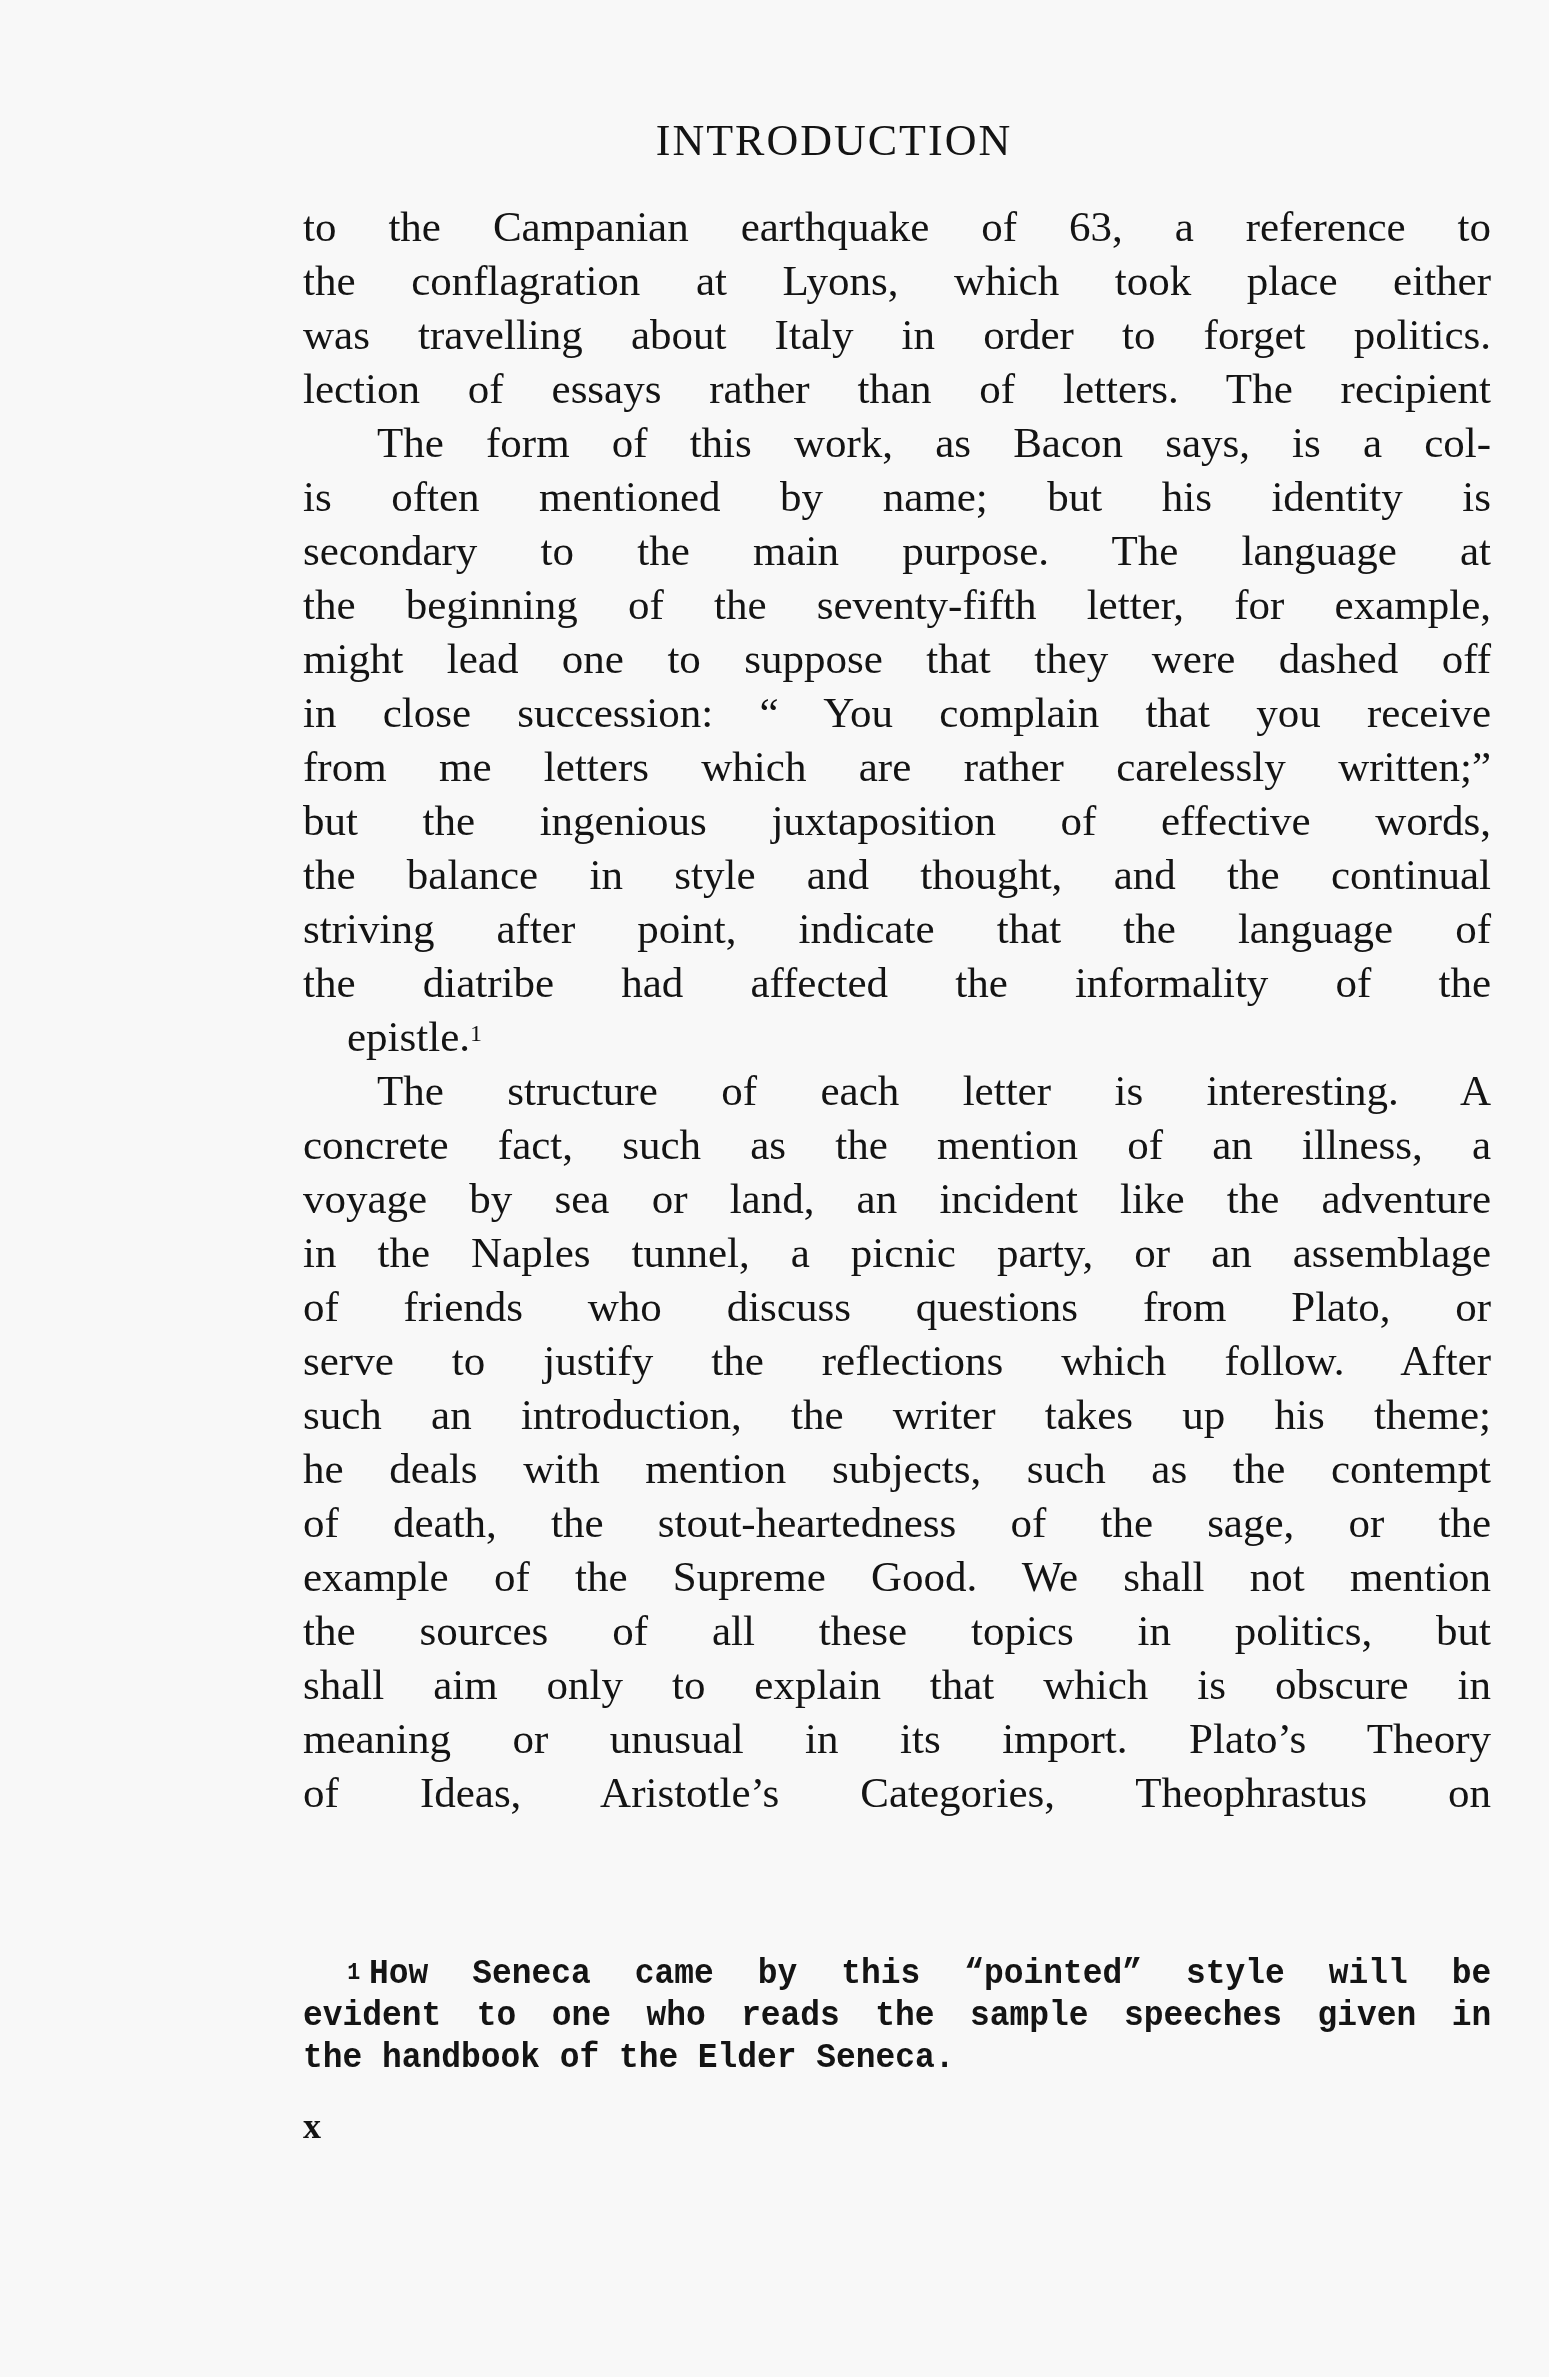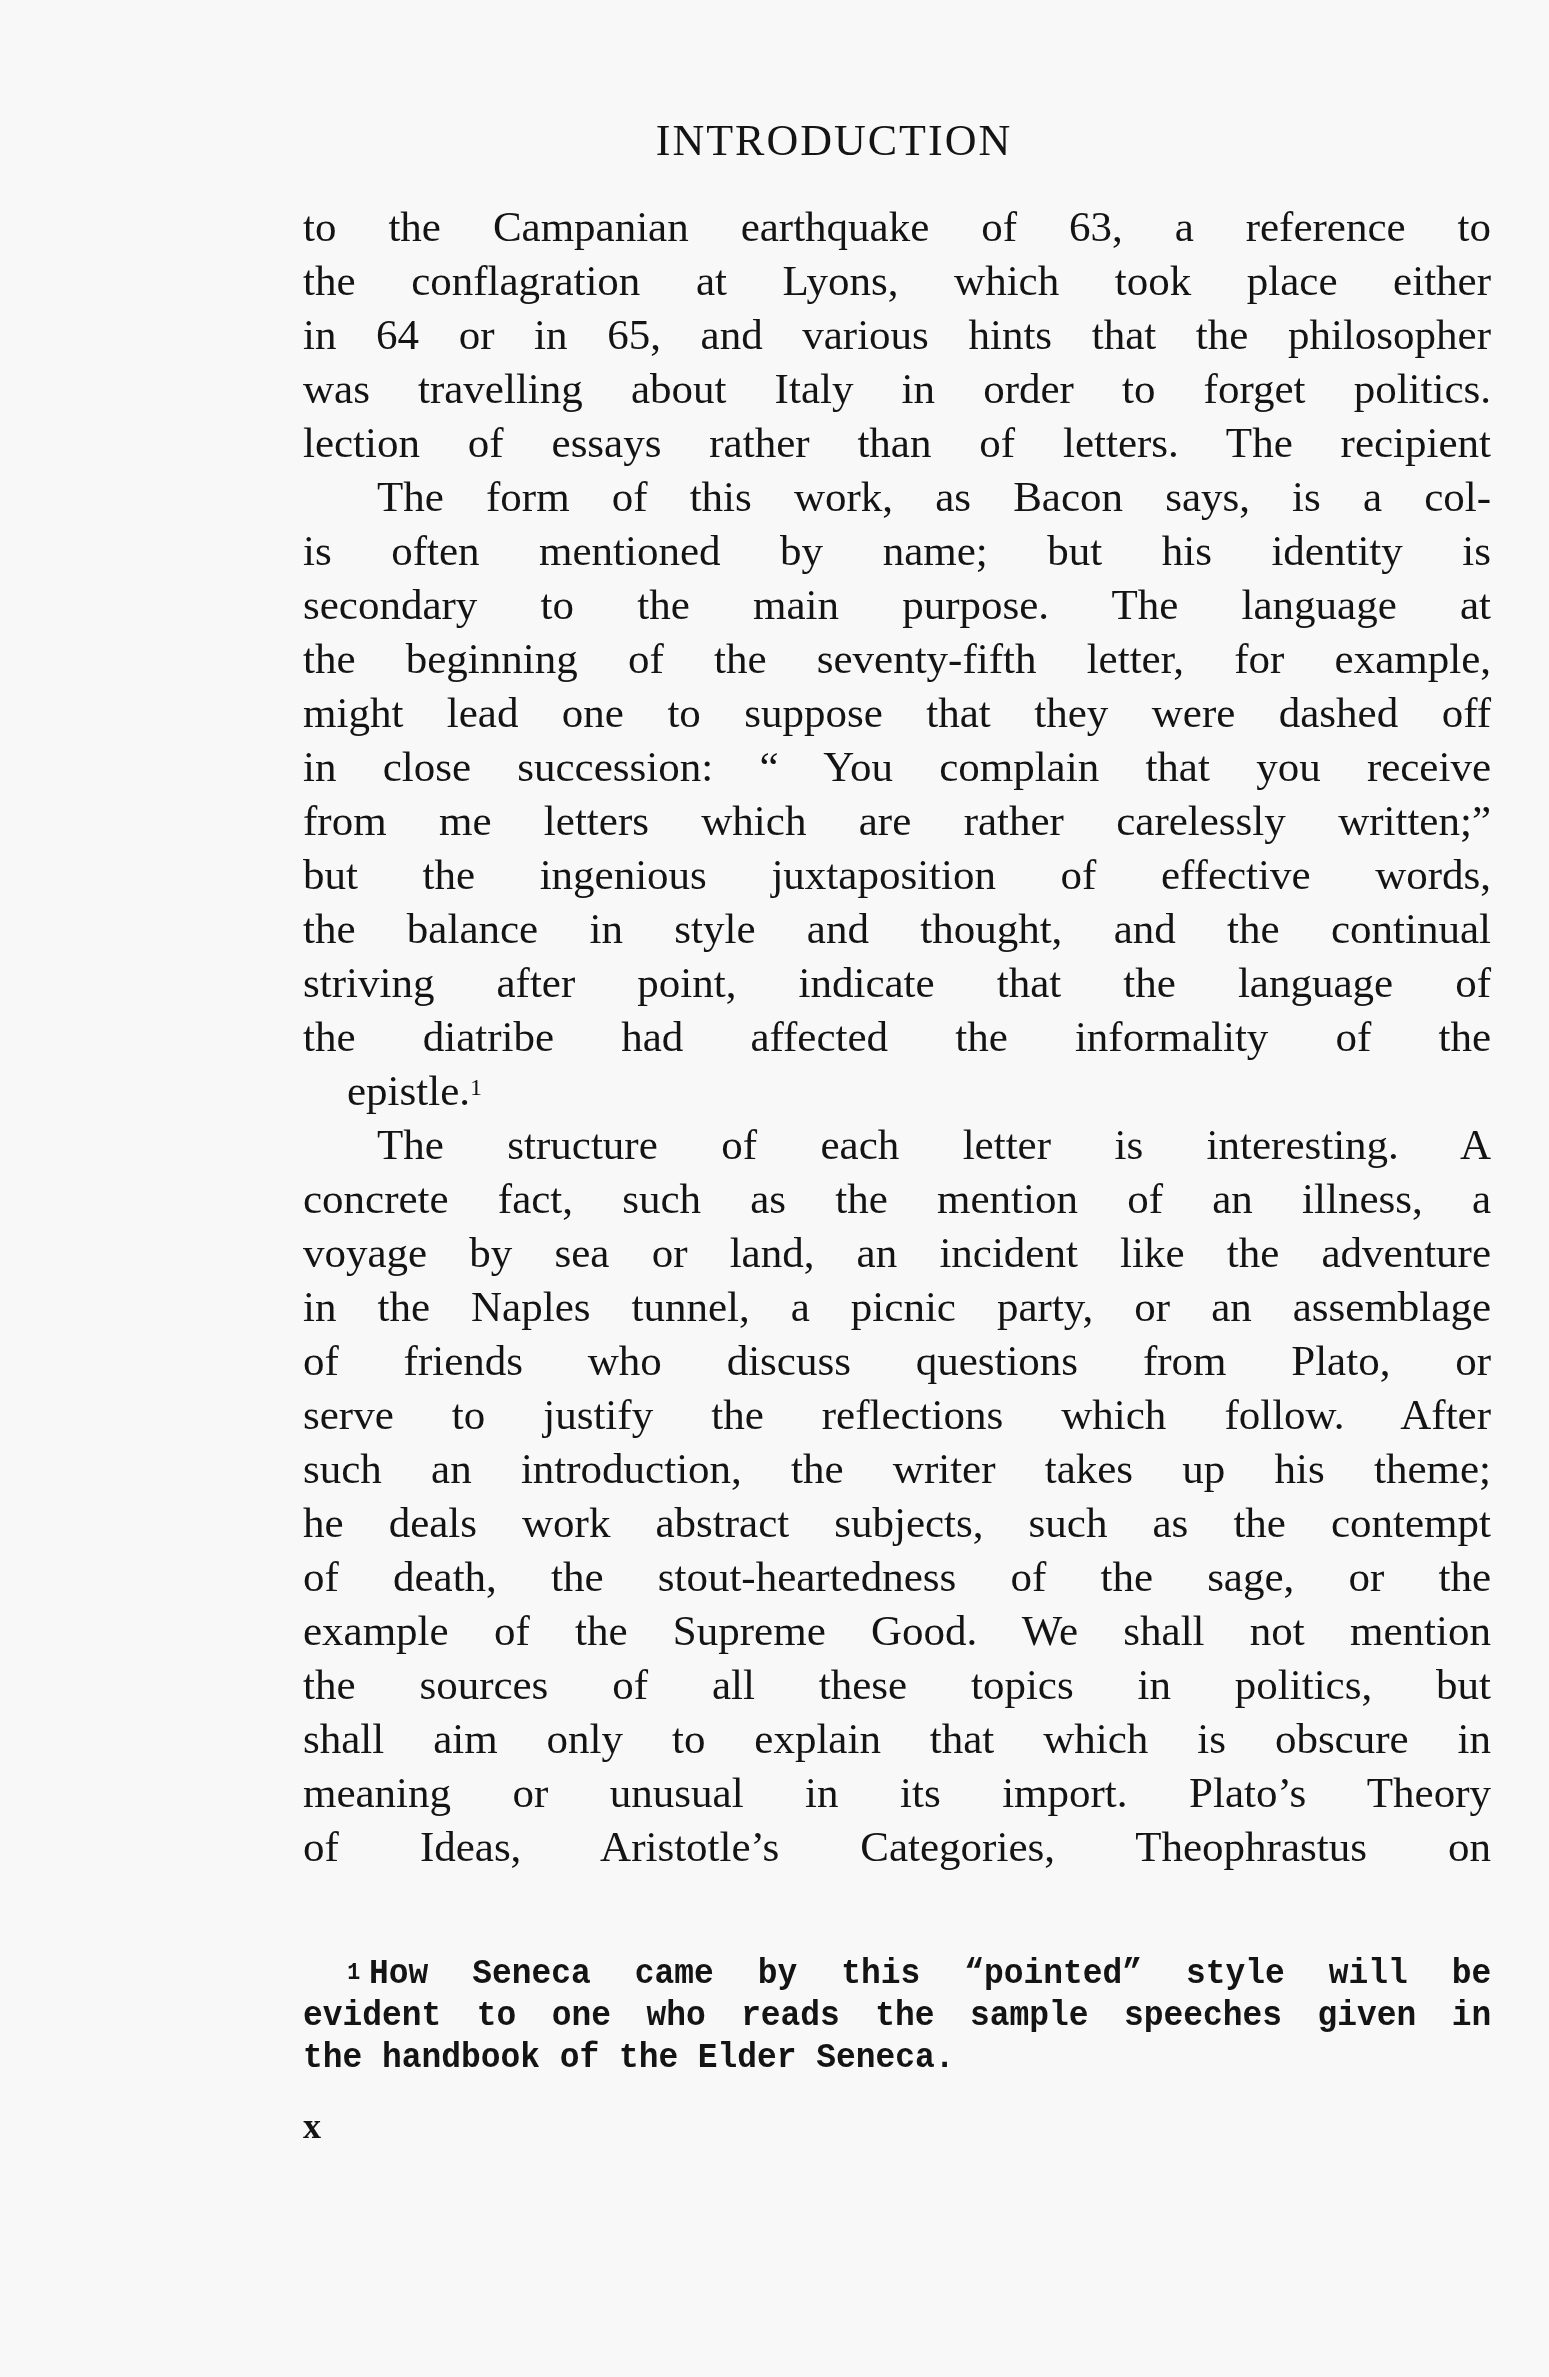--- a/index.html
+++ b/index.html
@@ -98,21 +98,20 @@
     }
   </style>
 </head>
 <body>
 
 <div class="page-header">INTRODUCTION</div>
 
 <div class="body-text">
   <span class="line">to the Campanian earthquake of 63, a reference to</span>
   <span class="line">the conflagration at Lyons, which took place either</span>
-  <span class="line">in 64 or in 65, and various hints that the philosopher</span>
   <span class="line">was travelling about Italy in order to forget politics.</span>
   <span class="line">lection of essays rather than of letters. The recipient</span>
   <span class="line indent">The form of this work, as Bacon says, is a col-</span>
   <span class="line">is often mentioned by name; but his identity is</span>
   <span class="line">secondary to the main purpose. The language at</span>
   <span class="line">the beginning of the seventy-fifth letter, for example,</span>
   <span class="line">might lead one to suppose that they were dashed off</span>
   <span class="line">in close succession: “ You complain that you receive</span>
   <span class="line">from me letters which are rather carelessly written;”</span>
   <span class="line">but the ingenious juxtaposition of effective words,</span>
@@ -120,21 +119,21 @@
   <span class="line">striving after point, indicate that the language of</span>
   <span class="line">the diatribe had affected the informality of the</span>
   <span class="line last"><span>epistle.</span><sup class="fn-ref">1</sup></span>
   <span class="line indent">The structure of each letter is interesting. A</span>
   <span class="line">concrete fact, such as the mention of an illness, a</span>
   <span class="line">voyage by sea or land, an incident like the adventure</span>
   <span class="line">in the Naples tunnel, a picnic party, or an assemblage</span>
   <span class="line">of friends who discuss questions from Plato, or</span>
   <span class="line">serve to justify the reflections which follow. After</span>
   <span class="line">such an introduction, the writer takes up his theme;</span>
-  <span class="line">he deals work abstract subjects, such as the contempt</span>
+  <span class="line">he deals with mention subjects, such as the contempt</span>
   <span class="line">of death, the stout-heartedness of the sage, or the</span>
   <span class="line">example of the Supreme Good. We shall not mention</span>
   <span class="line">the sources of all these topics in politics, but</span>
   <span class="line">shall aim only to explain that which is obscure in</span>
   <span class="line">meaning or unusual in its import. Plato’s Theory</span>
   <span class="line">of Ideas, Aristotle’s Categories, Theophrastus on</span>
 </div>
 
 <div class="footnote">
   <span class="fn-line first"><sup class="fn-marker">1</sup><span>How Seneca came by this “pointed” style will be</span></span>

